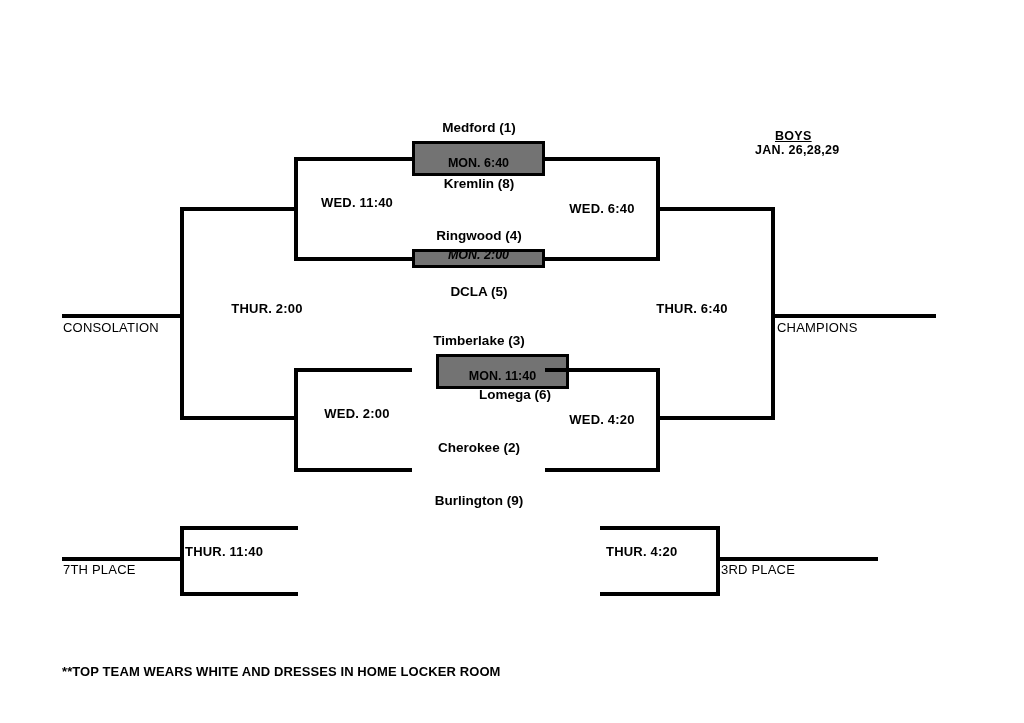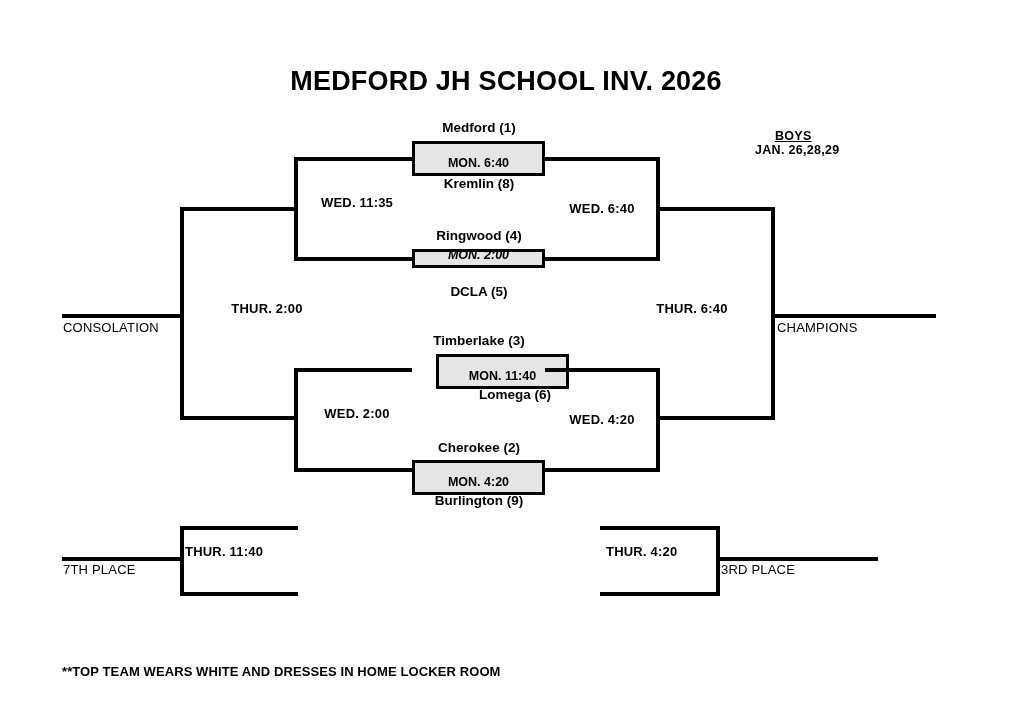--- a/index.html
+++ b/index.html
@@ -70,21 +70,21 @@
   
   .ln {
     position: absolute;
     background: #000000;
   }
 
   
   .gamebox {
     position: absolute;
     border: 3px solid #000000;
-    background: #e5e5e5;
+    background: #737373;
     box-sizing: border-box;
   }
   .gamebox .gametime {
     position: absolute;
     left: 0;
     right: 0;
     bottom: 3px;
     text-align: center;
   }
 
@@ -103,21 +103,20 @@
     border-right: 4px solid #000000;
     border-top: 4px solid #000000;
     border-bottom: 4px solid #000000;
   }
 </style>
 </head>
 <body>
 
 <div id="page">
 
-  <div class="txt title ctr" style="left:506px; top:68px;">MEDFORD JH SCHOOL INV.  2026</div>
 
   <div class="txt hdr underline" style="left:775px; top:106px;margin-top:24px;">BOYS</div>
 
   <div class="txt hdr" style="left:755px; top:144px;">JAN. 26,28,29</div>
 
   <div class="txt team ctr" style="left:479px; top:121px;">Medford (1)</div>
   <div class="gamebox" style="left:412px; top:141px; width:133px; height:35px;">
     <span class="gametime">MON. 6:40</span>
   </div>
   <div class="txt team ctr" style="left:479px; top:177px;">Kremlin (8)</div>
@@ -128,39 +127,36 @@
   </div>
   <div class="txt team ctr" style="left:479px; top:285px;">DCLA (5)</div>
 
   <div class="txt team ctr" style="left:479px; top:334px;">Timberlake (3)</div>
   <div class="gamebox" style="left:436px; top:354px; width:133px; height:35px;">
     <span class="gametime">MON. 11:40</span>
   </div>
   <div class="txt team ctr" style="left:479px; top:388px;margin-left:36px;">Lomega (6)</div>
 
   <div class="txt team ctr" style="left:479px; top:441px;">Cherokee (2)</div>
-  <div class="gamebox" style="left:412px; top:460px; width:133px; height:35px;">
-    <span class="gametime">MON.  4:20</span>
-  </div>
   <div class="txt team ctr" style="left:479px; top:494px;">Burlington (9)</div>
 
   <div class="bracket open-left" style="left:545px; top:157px; width:115px; height:104px;"></div>
   <div class="txt roundtime ctr" style="left:602px; top:202px;">WED.   6:40</div>
 
   <div class="bracket open-left" style="left:545px; top:368px; width:115px; height:104px;"></div>
   <div class="txt roundtime ctr" style="left:602px; top:413px;">WED.   4:20</div>
 
   <div class="bracket open-left" style="left:660px; top:207px; width:115px; height:213px;"></div>
   <div class="txt roundtime ctr" style="left:692px; top:302px;">THUR.  6:40</div>
 
   <div class="ln" style="left:775px; top:314px; width:161px; height:4px;"></div>
   <div class="txt placelabel" style="left:777px; top:321px;">CHAMPIONS</div>
 
   <div class="bracket open-right" style="left:294px; top:157px; width:118px; height:104px;"></div>
-  <div class="txt roundtime ctr" style="left:357px; top:196px;">WED.   11:35</div>
+  <div class="txt roundtime ctr" style="left:357px; top:196px;">WED.   11:40</div>
 
   <div class="bracket open-right" style="left:294px; top:368px; width:118px; height:104px;"></div>
   <div class="txt roundtime ctr" style="left:357px; top:407px;">WED.   2:00</div>
 
   <div class="bracket open-right" style="left:180px; top:207px; width:114px; height:213px;"></div>
   <div class="txt roundtime ctr" style="left:267px; top:302px;">THUR.   2:00</div>
 
   <div class="ln" style="left:62px; top:314px; width:120px; height:4px;"></div>
   <div class="txt placelabel" style="left:63px; top:321px;text-align:right;">CONSOLATION</div>
 

